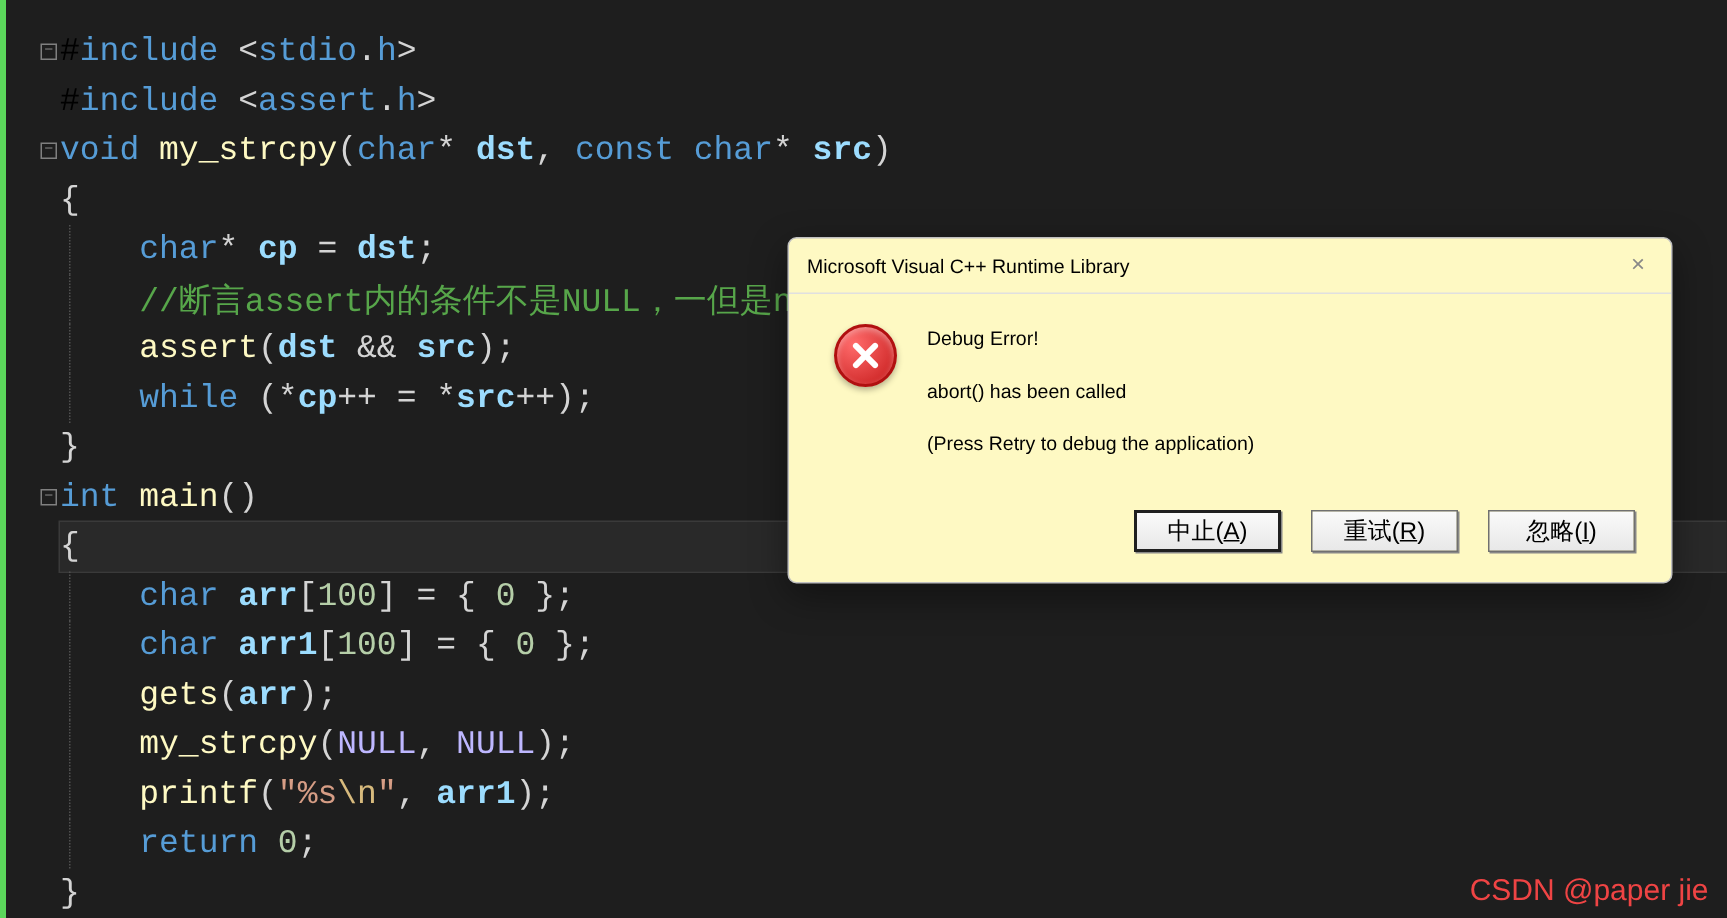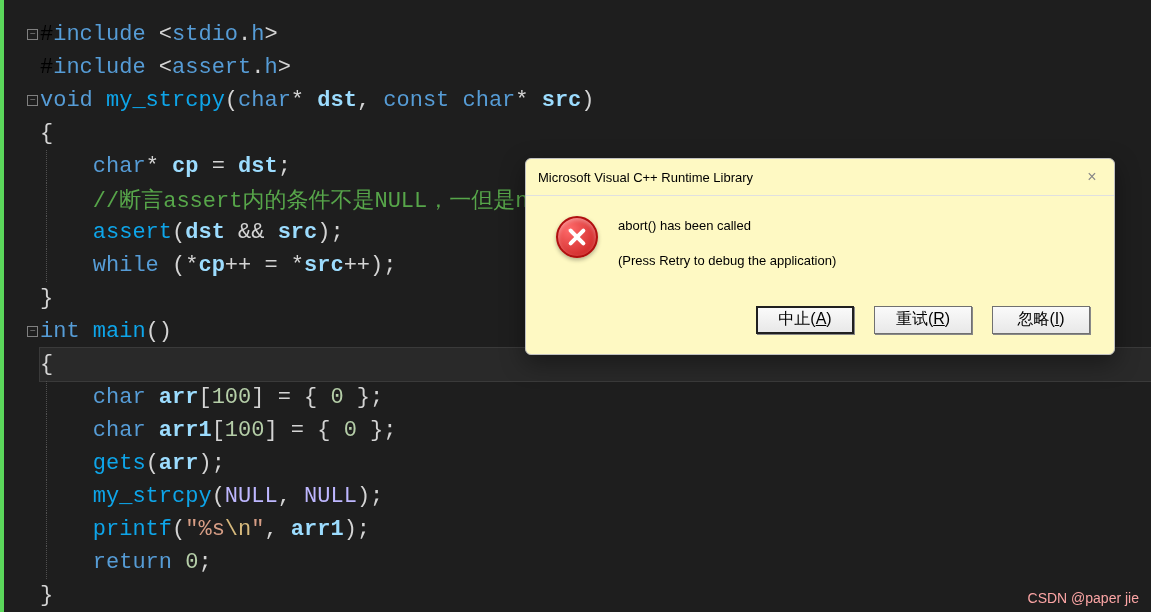--- a/index.html
+++ b/index.html
@@ -58,21 +58,21 @@
     outline: 1px solid #3a3a3a;
   }
   .indent-guide {
     border-left: 1px dotted #505050;
     position: absolute;
     top: 0;
     bottom: 0;
   }
   
   .k-blue { color: #569cd6; }
-  .k-func { color: #0ea5e9; font-family: Liberation Mono, monospace; }
+  .k-func { color: #fef9c3; font-family: Liberation Mono, monospace; }
   .k-num { color: #b5cea8; }
   .k-str { color: #d69d85; }
   .k-esc { color: #d7ba7d; }
   .k-var { color: #9cdcfe; font-weight: bold; }
   .k-macro { color: #beb7ff; }
   .k-punct { color: #d4d4d4; }
   .k-ang { color: #d4d4d4; }
   .k-comment { color: #57a64a; }
 
   
@@ -152,23 +152,23 @@
     cursor: pointer;
     box-shadow: 1px 1px 0 #888;
   }
   .dialog-btn.default { border: 2px solid #202020; }
   .dialog-btn u { text-decoration: underline; }
 
   .watermark {
     position: absolute;
     right: 12px;
     bottom: 6px;
-    color: #fca5a5;
+    color: #ef4444;
     font-family: Arial, sans-serif;
-    font-size: 14px;
+    font-size: 20px;
   }
 </style>
 </head>
 <body>
 
 <div class="editor">
   <div class="gutter" id="gutter">
       <div class="gutter-line">
         <div class="fold">−</div>
       </div>
@@ -217,20 +217,21 @@
 </div>
 
 <div class="dialog">
   <div class="dialog-title">
     <span>Microsoft Visual C++ Runtime Library</span>
     <span class="dialog-close">×</span>
   </div>
   <div class="dialog-body">
     <div class="err-icon"></div>
     <div class="dialog-msg">
+      <div>Debug Error!</div>
       <div>abort() has been called</div>
       <div>(Press Retry to debug the application)</div>
     </div>
   </div>
   <div class="dialog-buttons">
     <button class="dialog-btn default">
       <span>中止(</span><u>A</u><span>)</span>
     </button>
     <button class="dialog-btn">
       <span>重试(</span><u>R</u><span>)</span>

